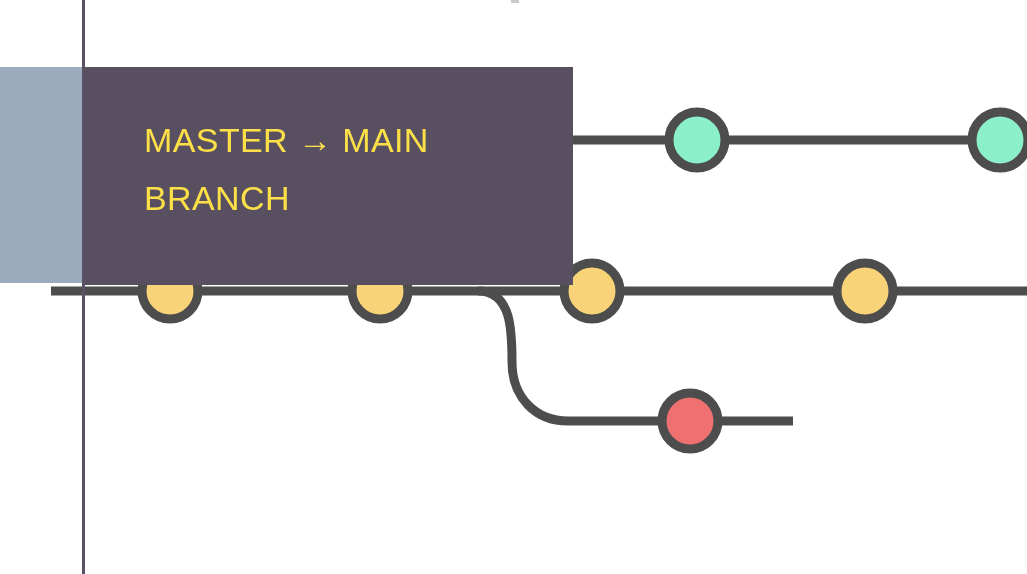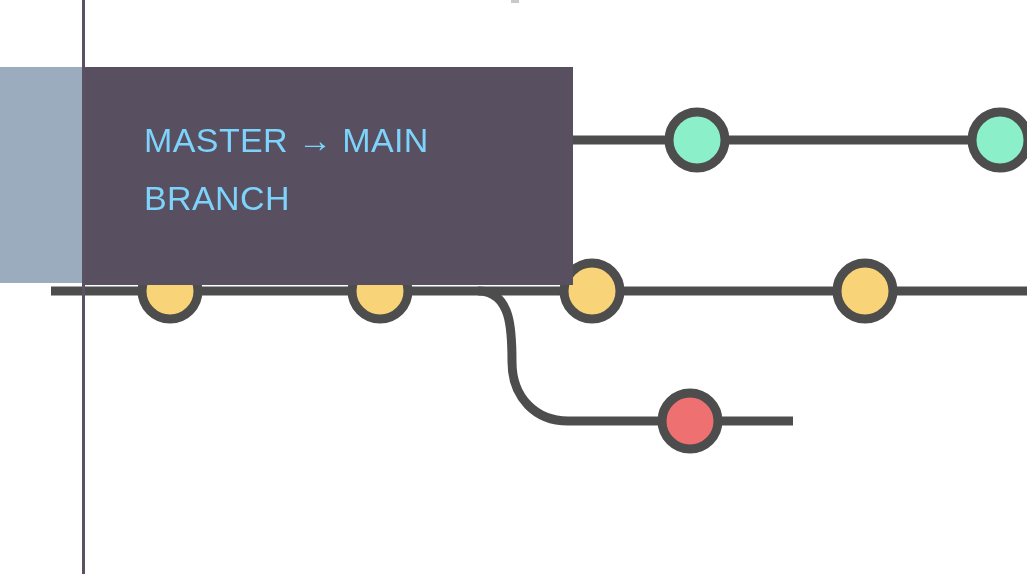--- a/index.html
+++ b/index.html
@@ -47,21 +47,21 @@
     top: 67px;
     width: 491px;
     height: 218px;
     background: #585060;
   }
   .callout-text {
     position: absolute;
     left: 62px;
     top: 44px;
     width: 400px;
-    color: #7dd3fc;
+    color: #fde047;
     font-family: "Liberation Sans", sans-serif;
     font-size: 34px;
     font-weight: 400;
     line-height: 58px;
     letter-spacing: 0.4px;
     white-space: pre-line;
   }
   .speck {
     position: absolute;
     left: 511px;

